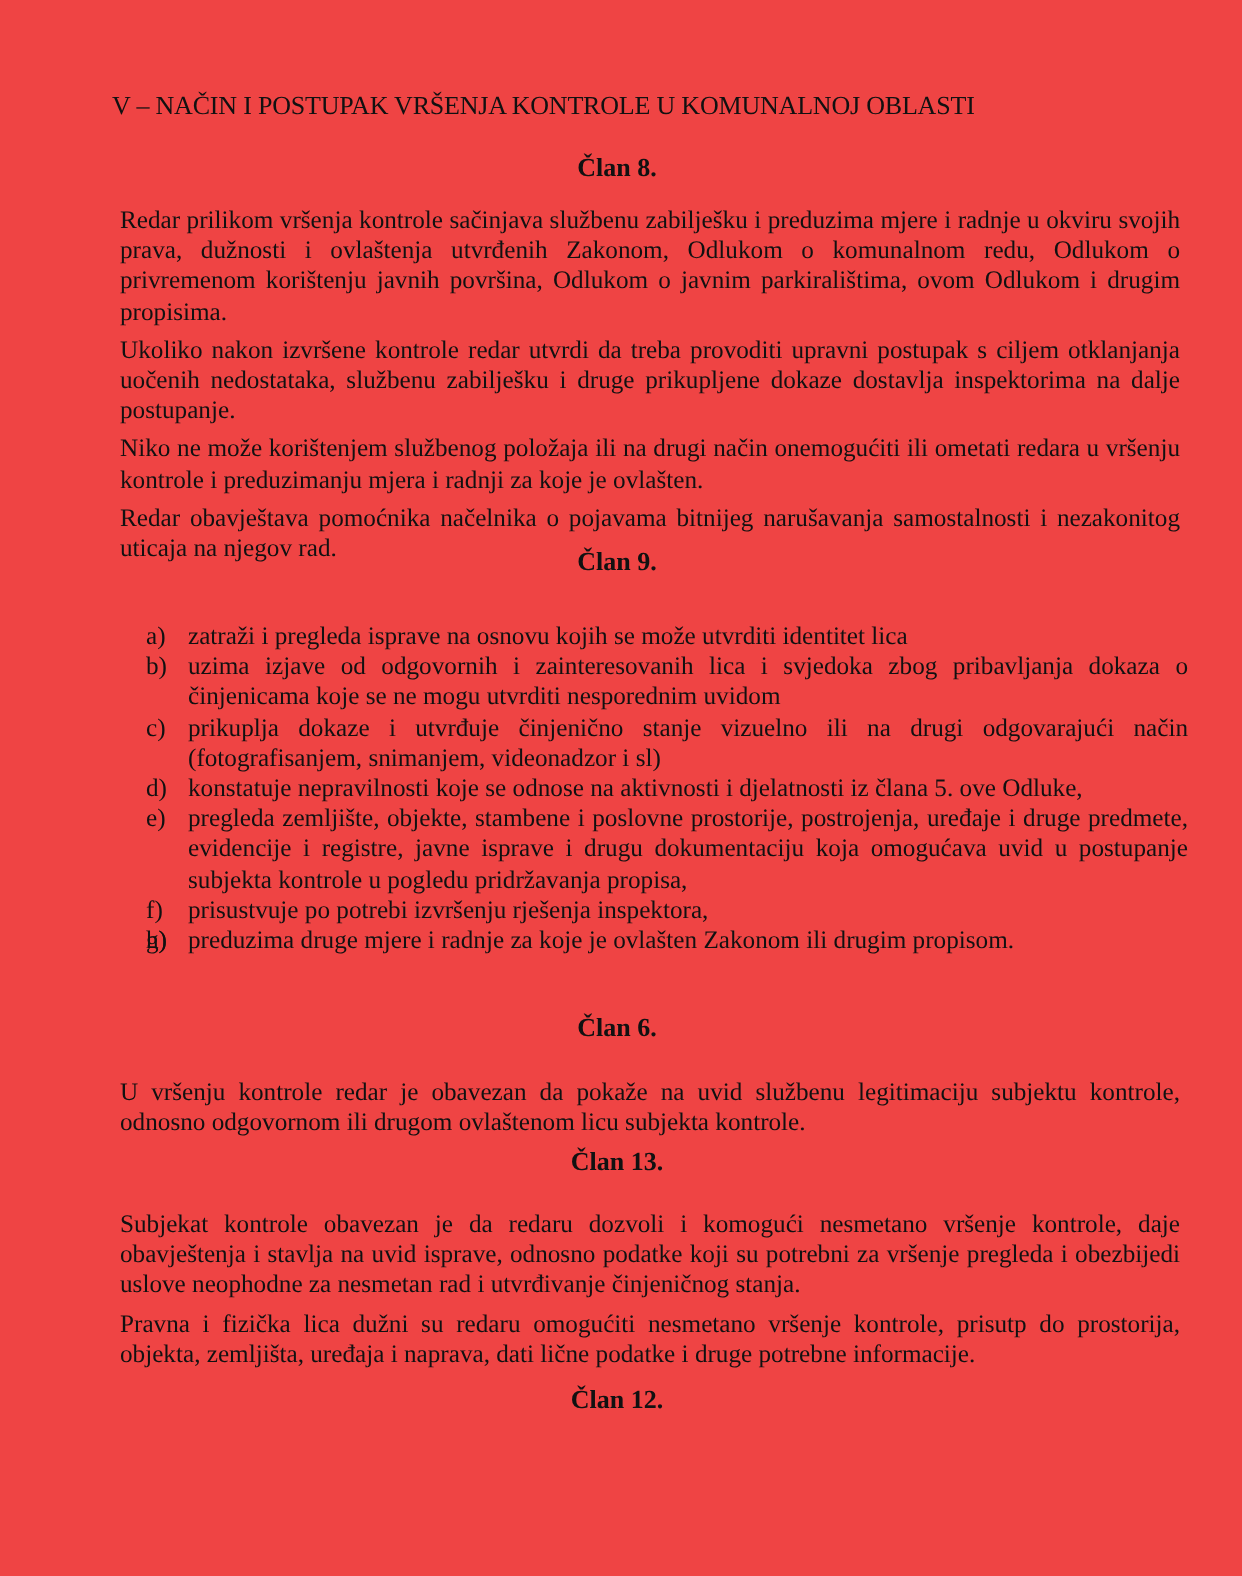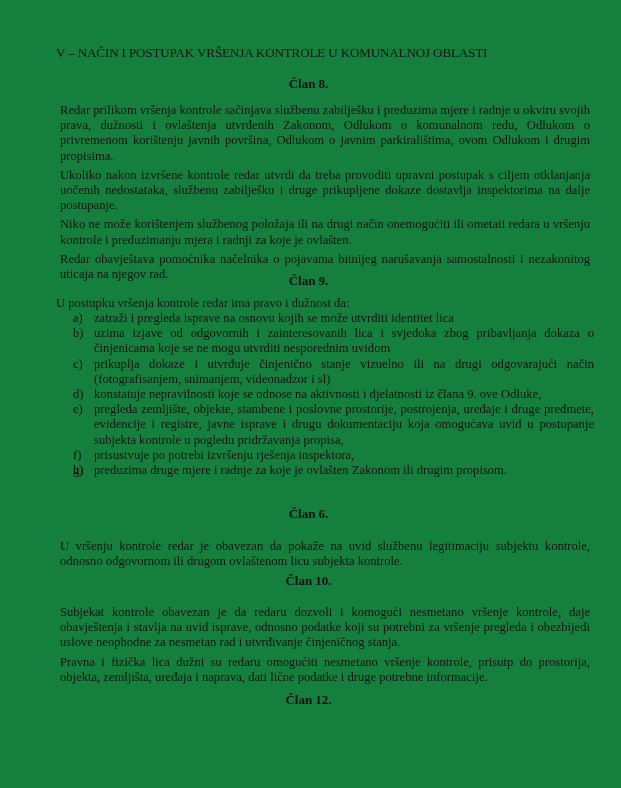--- a/index.html
+++ b/index.html
@@ -1,20 +1,20 @@
 <!DOCTYPE html>
 <html><head>
   <meta charset="utf-8">
   <style>
     html, body { margin: 0; padding: 0; background: #ffffff; }
     body {
       width: 621px; height: 788px; overflow: hidden; position: relative;
       font-family: "Liberation Serif", serif; color: #111; font-size: 12.6px; line-height: 15.2px;
     }
-    .page { position: absolute; left: 0; top: 0; width: 621px; height: 788px; background: #15803d; }
+    .page { position: absolute; left: 0; top: 0; width: 621px; height: 788px; background: #ef4444; }
     .section-title { position: absolute; left: 56px; top: 45px; font-size: 13px; letter-spacing: -0.1px; }
     .art-title { position: absolute; left: 0; width: 617px; text-align: center; font-weight: bold; font-size: 13px; }
     .para { position: absolute; left: 56px; width: 538px; text-align: justify; }
     .para p { margin: 4px; }
     .list { position: absolute; left: 56px; width: 538px; margin: 0; padding: 0; list-style: none; }
     .list li { position: relative; padding-left: 38px; text-align: justify; }
     .list .mark { position: absolute; left: 17px; top: 0; }
   </style>
 </head>
 <body>
@@ -25,38 +25,37 @@
 
   <div class="art-title" style="top:76px">Član 8.</div>
   <div class="para" style="top:99px">
     <p>Redar prilikom vršenja kontrole sačinjava službenu zabilješku i preduzima mjere i radnje u okviru svojih prava, dužnosti i ovlaštenja utvrđenih Zakonom, Odlukom o komunalnom redu, Odlukom o privremenom korištenju javnih površina, Odlukom o javnim parkiralištima, ovom Odlukom i drugim propisima.</p>
     <p>Ukoliko nakon izvršene kontrole redar utvrdi da treba provoditi upravni postupak s ciljem otklanjanja uočenih nedostataka, službenu zabilješku i druge prikupljene dokaze dostavlja inspektorima na dalje postupanje.</p>
     <p>Niko ne može korištenjem službenog položaja ili na drugi način onemogućiti ili ometati redara u vršenju kontrole i preduzimanju mjera i radnji za koje je ovlašten.</p>
     <p>Redar obavještava pomoćnika načelnika o pojavama bitnijeg narušavanja samostalnosti i nezakonitog uticaja na njegov rad.</p>
   </div>
 
   <div class="art-title" style="top:273px">Član 9.</div>
-  <div class="para" style="top:296px">U postupku vršenja kontrole redar ima pravo i dužnost da:</div>
   <ul class="list" style="top:311px">
     <li><span class="mark">a)</span><span>zatraži i pregleda isprave na osnovu kojih se može utvrditi identitet lica</span></li>
     <li><span class="mark">b)</span><span>uzima izjave od odgovornih i zainteresovanih lica i svjedoka zbog pribavljanja dokaza o činjenicama koje se ne mogu utvrditi nesporednim uvidom</span></li>
     <li><span class="mark">c)</span><span>prikuplja dokaze i utvrđuje činjenično stanje vizuelno ili na drugi odgovarajući način (fotografisanjem, snimanjem, videonadzor i sl)</span></li>
-    <li><span class="mark">d)</span><span>konstatuje nepravilnosti koje se odnose na aktivnosti i djelatnosti iz člana 9. ove Odluke,</span></li>
+    <li><span class="mark">d)</span><span>konstatuje nepravilnosti koje se odnose na aktivnosti i djelatnosti iz člana 5. ove Odluke,</span></li>
     <li><span class="mark">e)</span><span>pregleda zemljište, objekte, stambene i poslovne prostorije, postrojenja, uređaje i druge predmete, evidencije i registre, javne isprave i drugu dokumentaciju koja omogućava uvid u postupanje subjekta kontrole u pogledu pridržavanja propisa,</span></li>
     <li><span class="mark">f)</span><span>prisustvuje po potrebi izvršenju rješenja inspektora,</span></li>
     <li><span class="mark">g)</span></li>
     <li><span class="mark">h)</span><span>preduzima druge mjere i radnje za koje je ovlašten Zakonom ili drugim propisom.</span></li>
   </ul>
 
   <div class="art-title" style="top:506px">Član 6.</div>
   <div class="para" style="top:535px">
     <p>U vršenju kontrole redar je obavezan da pokaže na uvid službenu legitimaciju subjektu kontrole, odnosno odgovornom ili drugom ovlaštenom licu subjekta kontrole.</p>
   </div>
 
-  <div class="art-title" style="top:573px">Član 10.</div>
+  <div class="art-title" style="top:573px">Član 13.</div>
   <div class="para" style="top:601px">
     <p>Subjekat kontrole obavezan je da redaru dozvoli i komogući nesmetano vršenje kontrole, daje obavještenja i stavlja na uvid isprave, odnosno podatke koji su potrebni za vršenje pregleda i obezbijedi uslove neophodne za nesmetan rad i utvrđivanje činjeničnog stanja.</p>
     <p>Pravna i fizička lica dužni su redaru omogućiti nesmetano vršenje kontrole, prisutp do prostorija, objekta, zemljišta, uređaja i naprava, dati lične podatke i druge potrebne informacije.</p>
   </div>
 
   <div class="art-title" style="top:692px">Član 12.</div>
 
 </div>
 
 </body></html>

